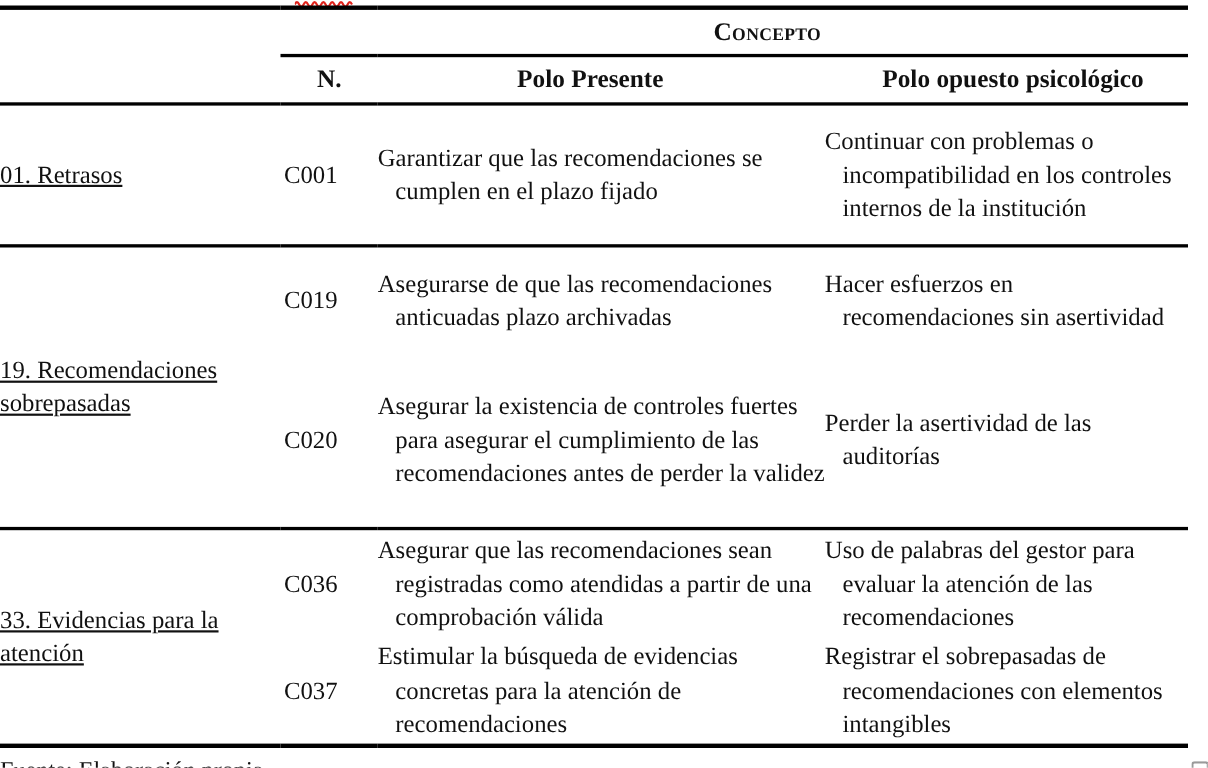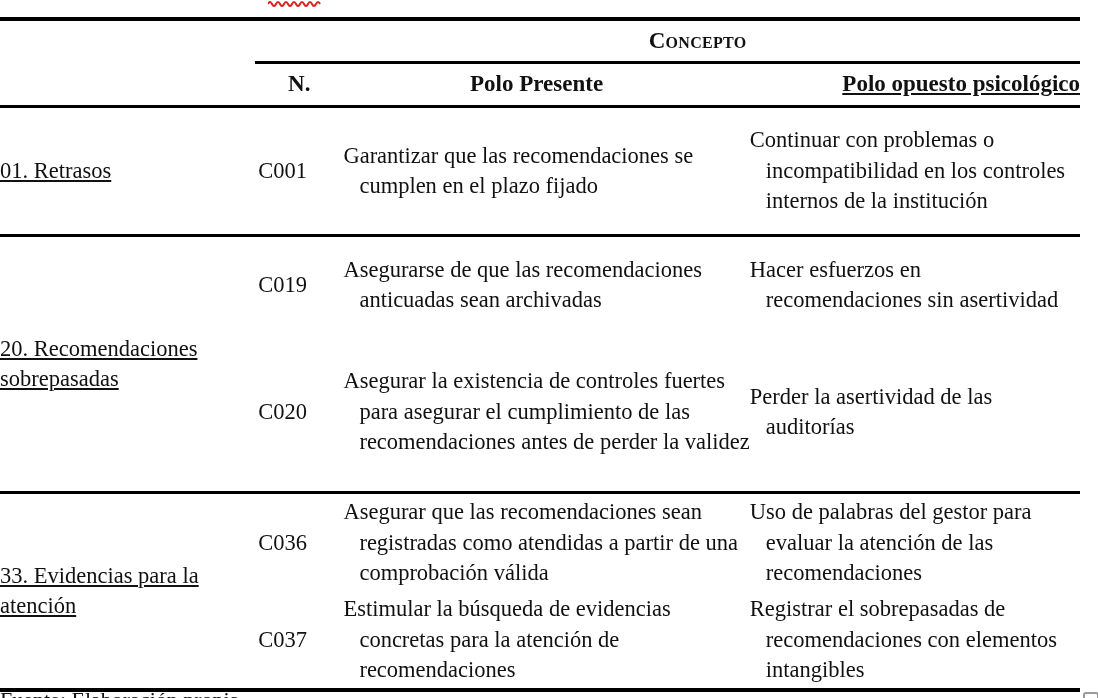--- a/index.html
+++ b/index.html
@@ -4,21 +4,21 @@
   <style>
     html, body { margin:0; padding:0; background:#ffffff; }
     body {
       width:1098px; height:698px; overflow:hidden; position:relative;
       font-family:"DejaVu Serif","Liberation Serif",serif;
       color:#111;
     }
     .squiggle-svg { position:absolute; left:268px; top:0; }
 
     table.doc {
-      position:absolute; left:0; top:17px;
+      position:absolute; left:0; top:5px;
       width:1080px; border-collapse:collapse;
       font-family:"Liberation Serif","DejaVu Serif",serif;
       font-size:22.5px; line-height:30.5px;
     }
     table.doc td, table.doc th { padding:0; vertical-align:middle; }
     .rule-top { border-top:4px solid #000; }
     .rule-mid { border-top:3px solid #000; }
     .rule-thin { border-top:3px solid #000; }
     th { font-weight:bold; }
     .concepto {
@@ -58,36 +58,36 @@
   </colgroup>
   <thead>
     <tr class="rule-top">
       <th class="c1"></th>
       <th colspan="3" class="concepto"><span>Concepto</span></th>
     </tr>
     <tr>
       <th class="c1"></th>
       <th class="hdr c2 rule-thin" style="border-top:3px solid #000;">N.</th>
       <th class="hdr c3" style="border-top:3px solid #000;text-align:center;padding-right:20px;">Polo Presente</th>
-      <th class="hdr c4" style="border-top:3px solid #000;text-align:right;padding-left:12px;text-decoration:underline;">Polo opuesto psicológico</th>
+      <th class="hdr c4" style="border-top:3px solid #000;text-align:center;padding-left:12px;">Polo opuesto psicológico</th>
     </tr>
   </thead>
   <tbody>
 
     <tr class="rule-mid">
       <td class="c1" style="height:126px;">01. Retrasos</td>
       <td class="c2 ncode">C001</td>
       <td class="c3 hang">Garantizar que las recomendaciones se cumplen en el plazo fijado</td>
       <td class="c4 hang" style="padding-left:20px;margin-top:11px;">Continuar con problemas o incompatibilidad en los controles internos de la institución</td>
     </tr>
 
     <tr class="rule-mid">
-      <td class="c1" rowspan="2">20. Recomendaciones sobrepasadas</td>
+      <td class="c1" rowspan="2">19. Recomendaciones sobrepasadas</td>
       <td class="c2 ncode" style="height:96px;">C019</td>
-      <td class="c3 hang">Asegurarse de que las recomendaciones anticuadas sean archivadas</td>
+      <td class="c3 hang">Asegurarse de que las recomendaciones anticuadas plazo archivadas</td>
       <td class="c4 hang" style="padding-left:20px;">Hacer esfuerzos en recomendaciones sin asertividad</td>
     </tr>
     <tr>
       <td class="c2 ncode" style="height:158px;">C020</td>
       <td class="c3 hang">Asegurar la existencia de controles fuertes para asegurar el cumplimiento de las recomendaciones antes de perder la validez</td>
       <td class="c4 hang" style="padding-left:20px;">Perder la asertividad de las auditorías</td>
     </tr>
 
     <tr class="rule-mid">
       <td class="c1" rowspan="2">33. Evidencias para la atención</td>

